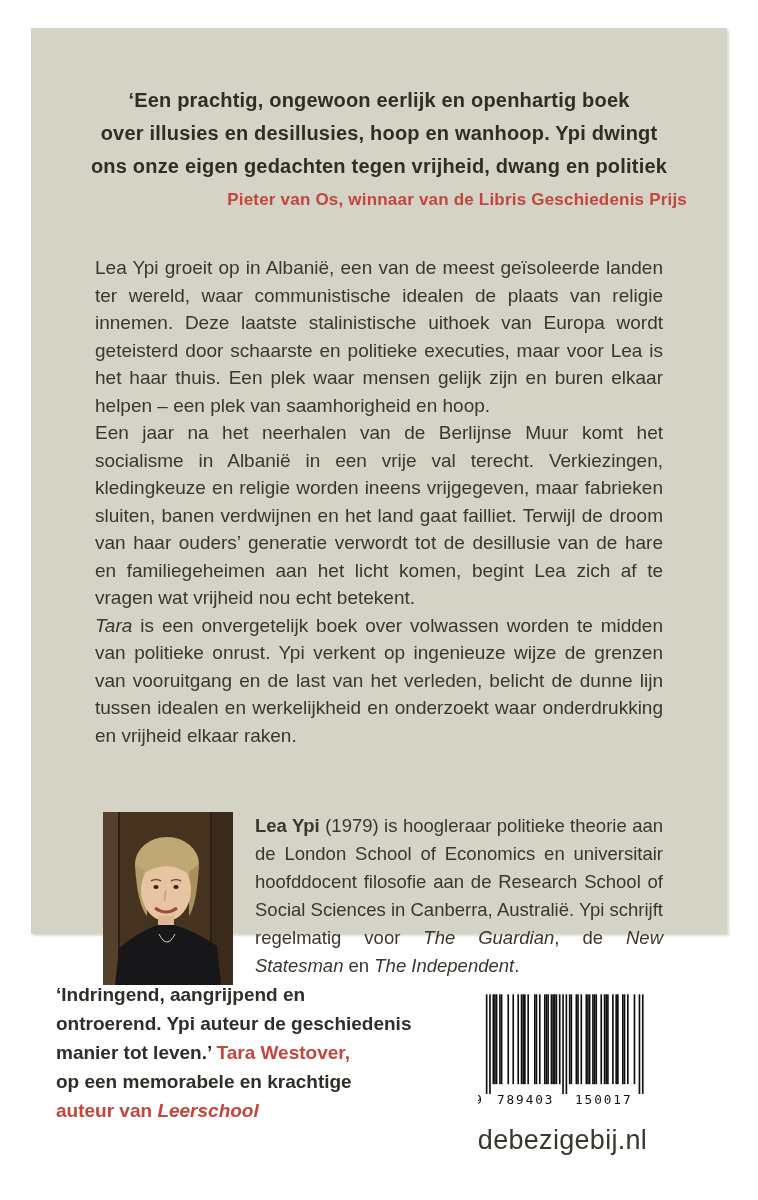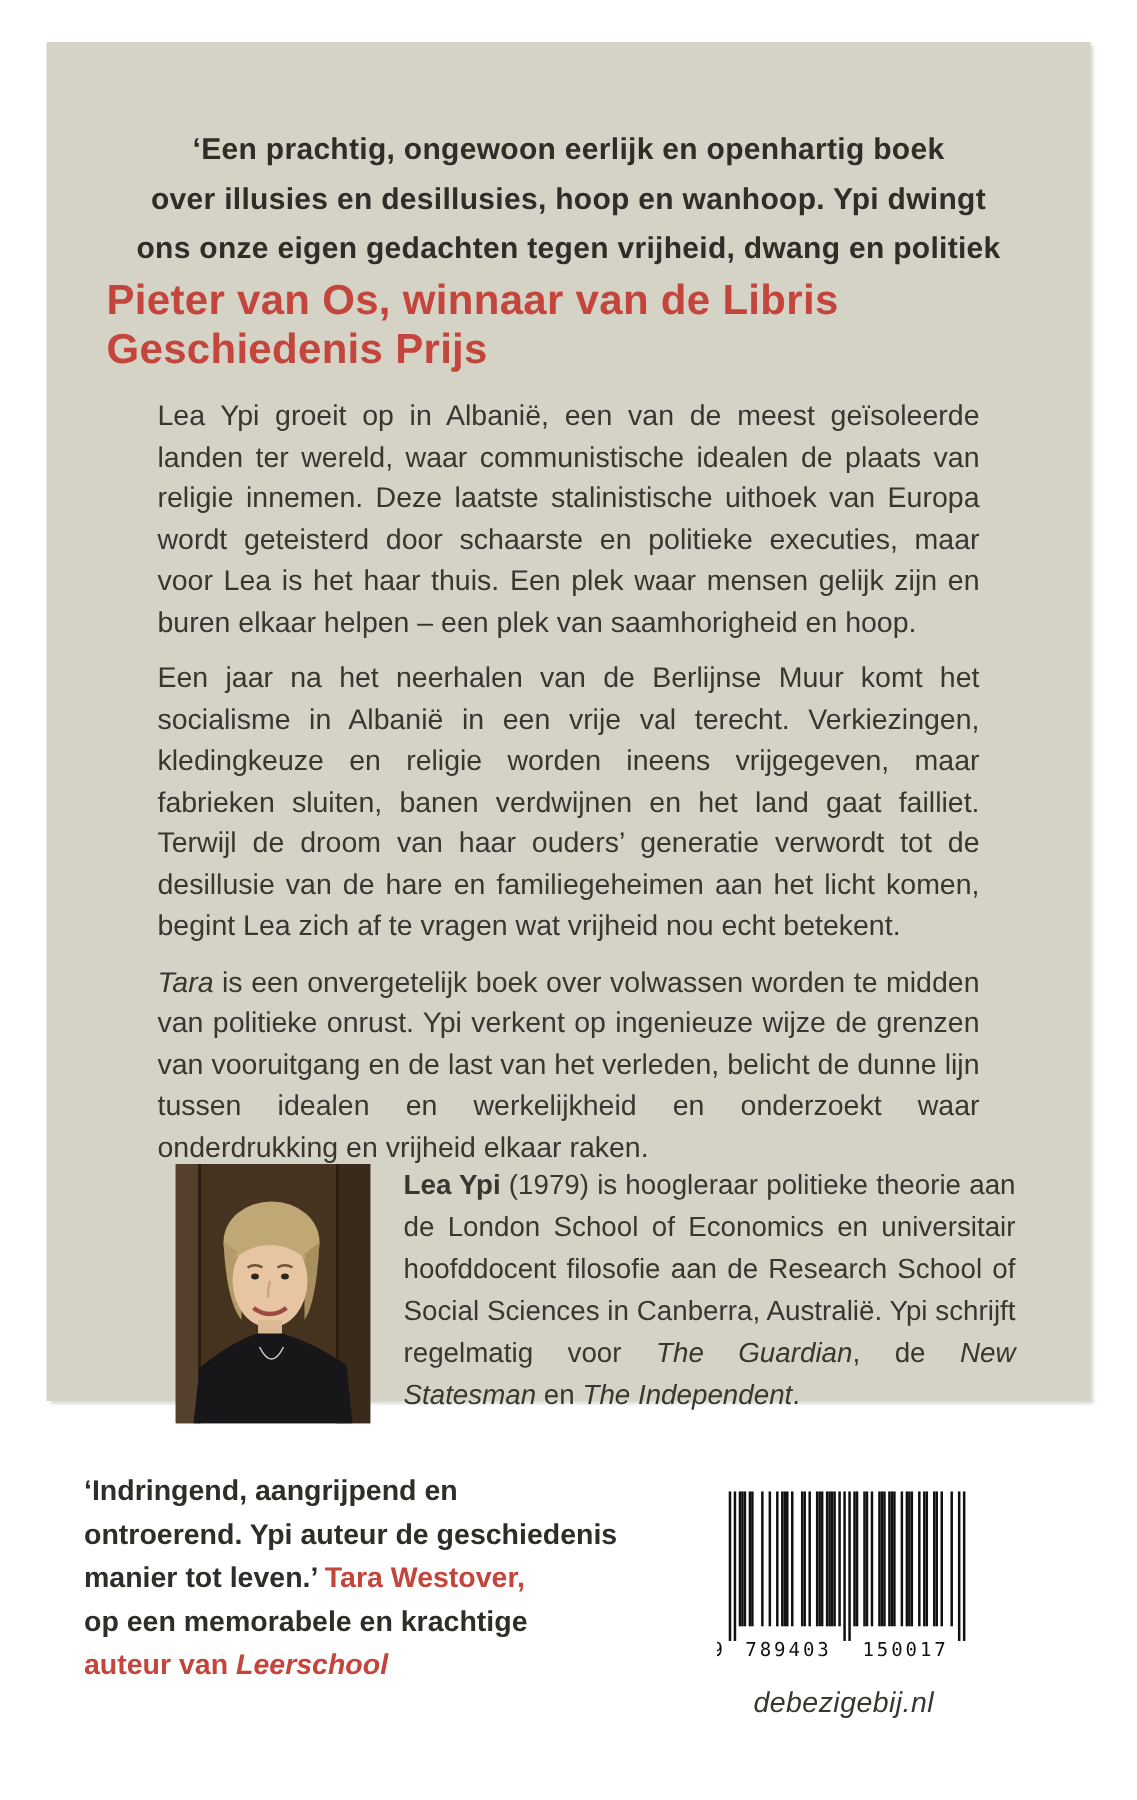--- a/index.html
+++ b/index.html
@@ -32,43 +32,42 @@
     right: 40px;
     top: 56px;
     text-align: center;
     font-size: 20px;
     line-height: 33px;
     font-weight: bold;
     letter-spacing: 0.2px;
     color: var(--ink-strong, #2e2d27);
   }
   .top-quote-attribution {
-    text-align: left;
-    font-size: 28px;
+    text-align: right;
+    font-size: 17px;
     line-height: 33px;
     font-weight: bold;
     color: var(--accent, #c3453c);
   }
   .synopsis {
     position: absolute;
     left: 64px;
     top: 226px;
     width: 568px;
     font-size: 19px;
     line-height: 27.5px;
     color: var(--ink, #38362f);
     text-align: justify;
   }
-  .synopsis p { margin: 10px; }
+  .synopsis p { margin: 0; }
   .bio {
     position: absolute;
     left: 72px;
-    top: 748px;
+    top: 784px;
     width: 560px;
-    margin-left: 14px;
   }
   .bio-photo {
     float: left;
     width: 130px;
     height: 173px;
     margin-right: 22px;
     display: block;
   }
   .bio-text {
     font-size: 18.5px;
@@ -97,24 +96,23 @@
     display: flex;
     align-items: center;
     justify-content: center;
   }
   .publisher-site {
     position: absolute;
     left: 441px;
     top: 1097px;
     width: 181px;
     text-align: center;
-    font-size: 19px;
+    font-size: 27px;
     letter-spacing: 0.3px;
     color: var(--ink, #3b3a34);
-    font-style: italic;
   }
   .seg-b   { font-weight: bold; }
   .seg-i   { font-style: italic; }
   .seg-red { color: var(--accent, #c3453c); }
   .qline { white-space: nowrap; }
 </style>
 </head>
 <body>
 
 <div class="page">

